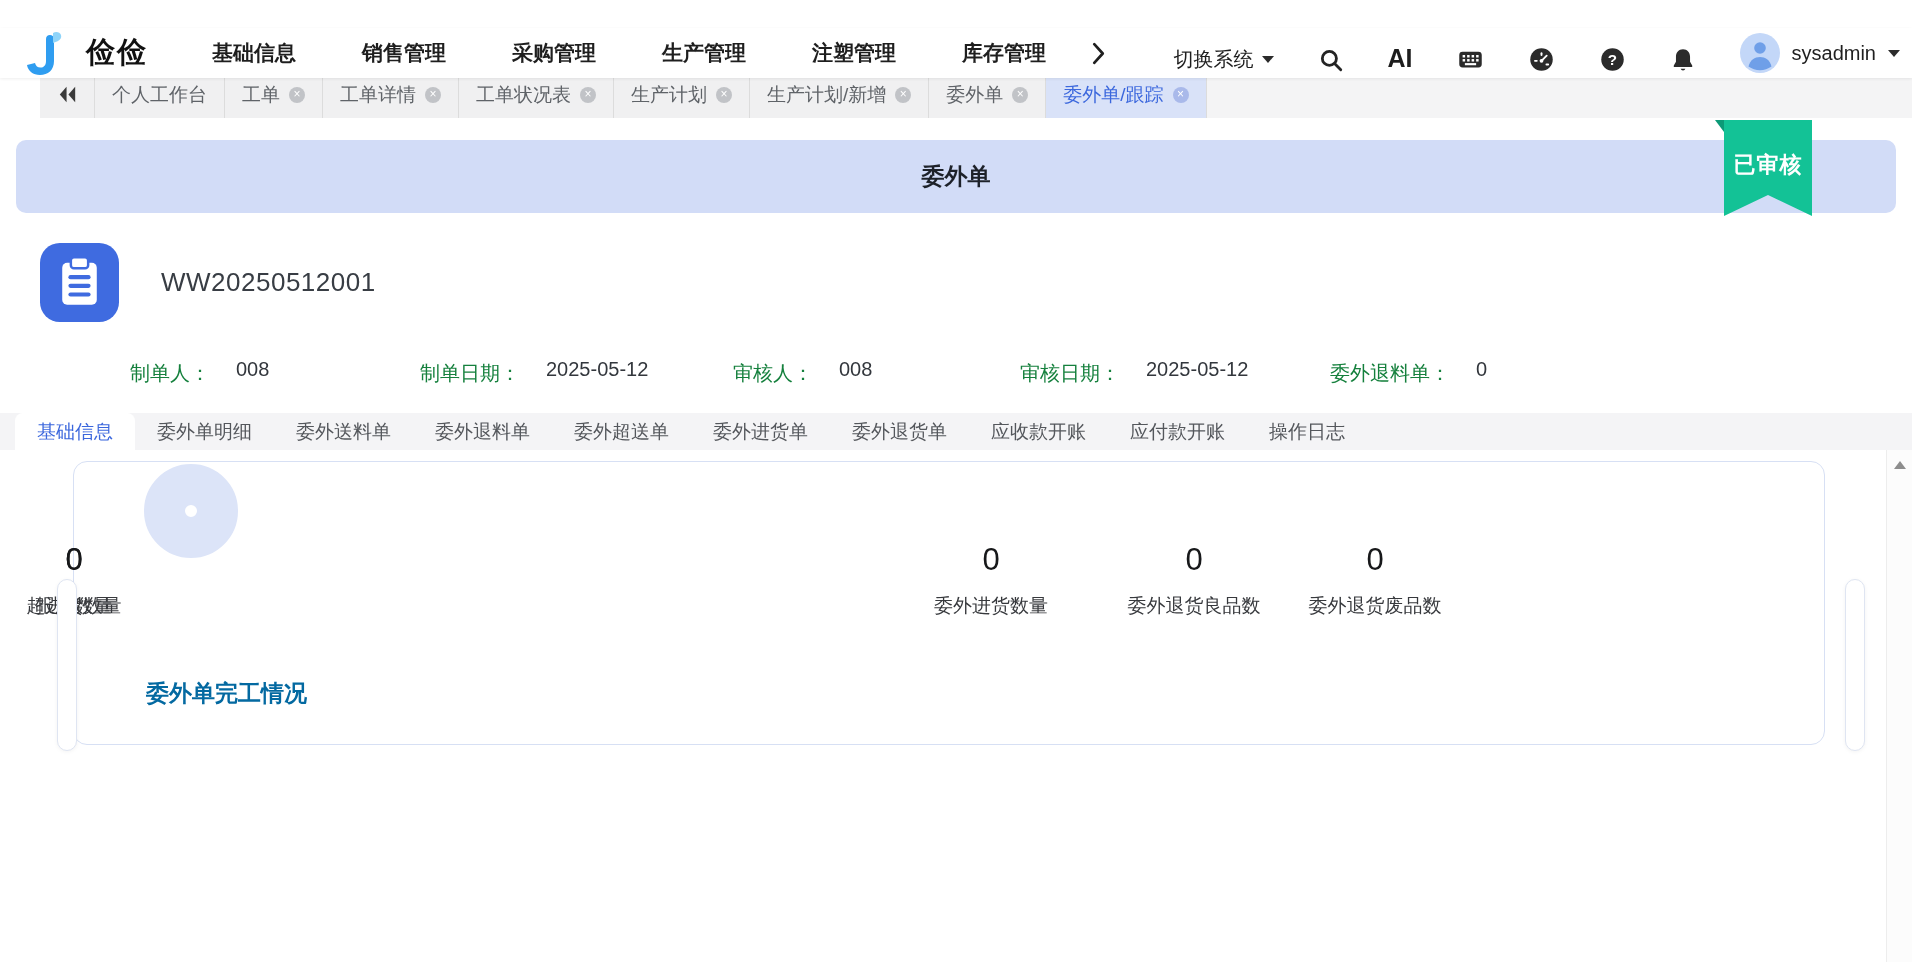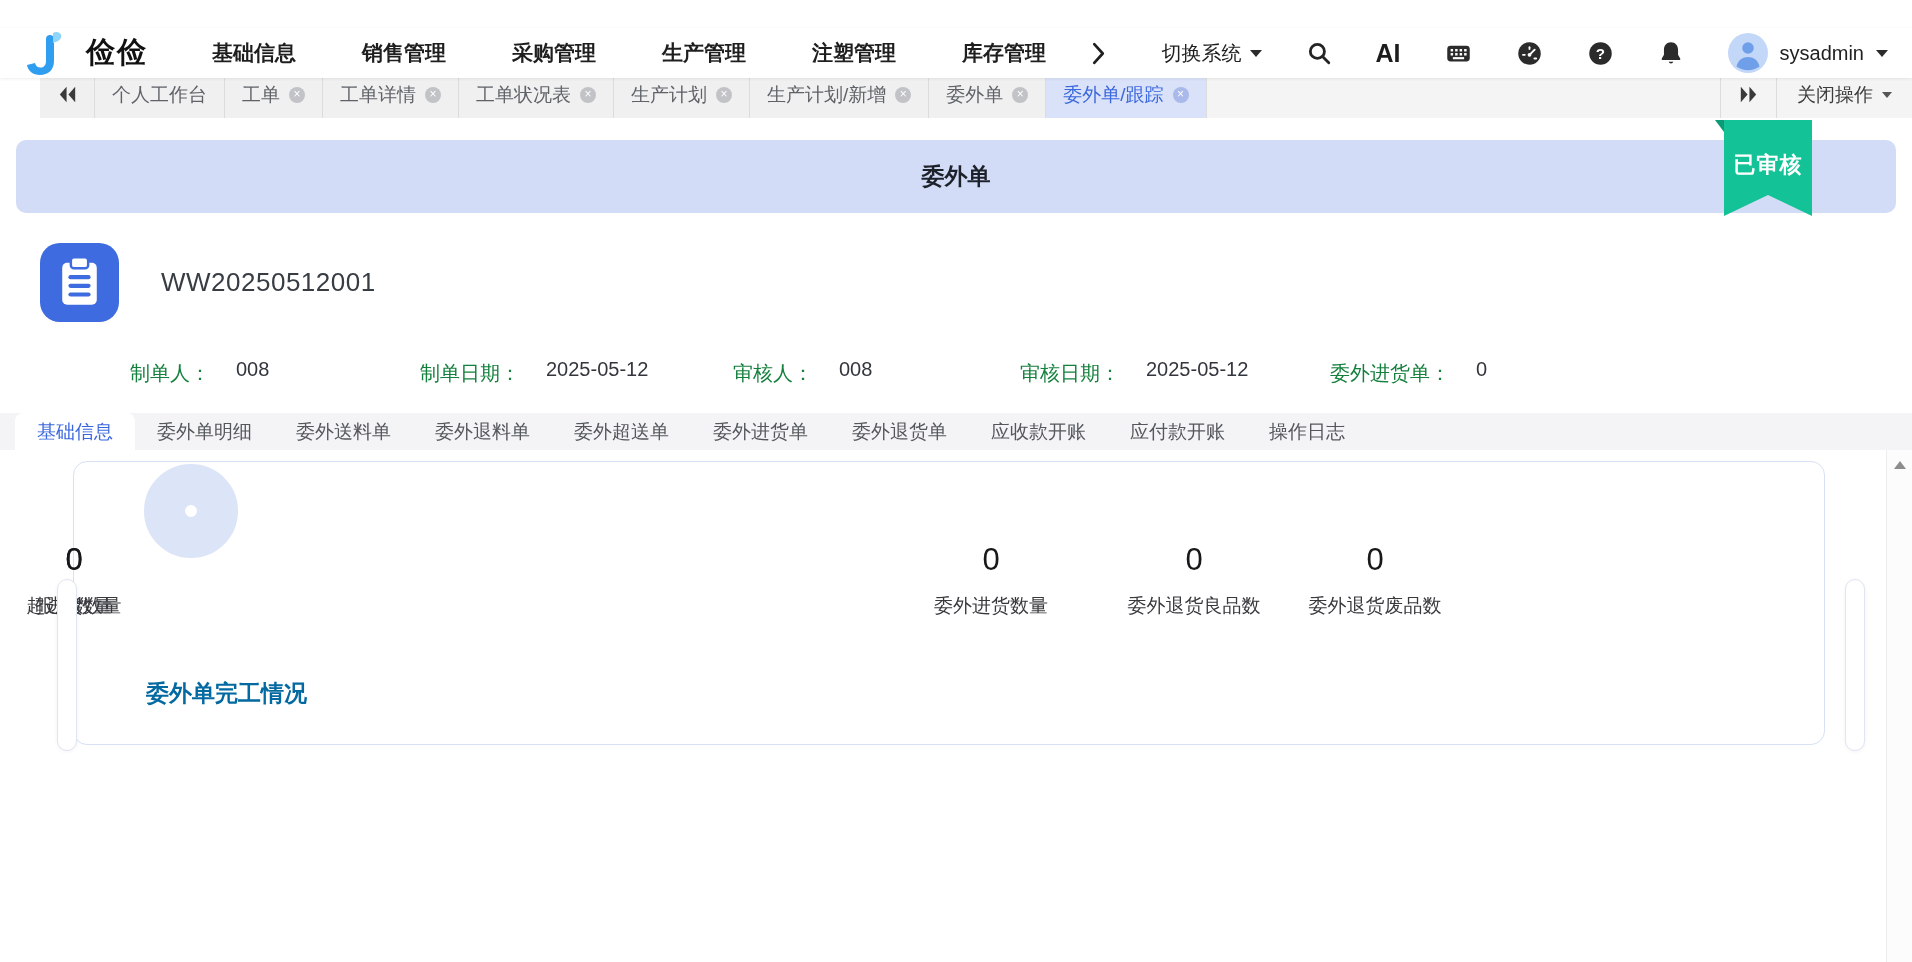--- a/index.html
+++ b/index.html
@@ -9,21 +9,21 @@
 
   
   .topbar { position:absolute; top:0; left:0; right:0; height:50px; background:#fff;
             display:flex; align-items:center; padding-left:20px; z-index:10;
             box-shadow:0 1px 3px rgba(0,0,0,.07);margin-top:28px; }
   .brand { display:flex; align-items:center; gap:18px; }
   .brand-name { font-size:29px; font-weight:700; color:#111; letter-spacing:2px; }
   .tb-menu { display:flex; align-items:center; gap:66px; margin-left:64px; }
   .tb-menu-item { font-size:21px; font-weight:600; color:#1e1e1e; cursor:pointer; white-space:nowrap; }
   .tb-more { margin-left:44px; display:flex; align-items:center; cursor:pointer; }
-  .tb-right { margin-left:auto; display:flex; align-items:center; gap:44px; padding-right:24px; }
+  .tb-right { margin-left:auto; display:flex; align-items:flex-end; gap:44px; padding-right:12px; }
   .switch-sys { display:flex; align-items:center; gap:8px; font-size:20px; color:#1f1f1f; cursor:pointer; }
   .caret { width:0; height:0; border-left:6px solid transparent; border-right:6px solid transparent;
            border-top:7px solid #2b2b2b; }
   .icon-btn { display:flex; align-items:center; justify-content:center; cursor:pointer; }
   .ai-text { font-size:25px; font-weight:600; color:#1d1d1d; }
   .user { display:flex; align-items:center; gap:12px; cursor:pointer; }
   .user-name { font-size:20px; color:#1f1f1f; }
 
   
   .wtabs { position:absolute; top:71px; left:0; right:0; height:47px; background:#f0f0f1;
@@ -248,32 +248,20 @@
     </div>
     <div class="wtab">
       <span>委外单</span>
       <span class="tclose">×</span>
     </div>
     <div class="wtab active">
       <span>委外单/跟踪</span>
       <span class="tclose">×</span>
     </div>
     <div class="wt-spacer"></div>
-    <div class="wt-right">
-      <span class="wt-fwd">
-        <svg viewBox="0 0 24 24" width="23" height="23" fill="#3a3a3a">
-            <path d="M13 4l7 8-7 8V4z"></path>
-            <path d="M4 4l7 8-7 8V4z"></path>
-          </svg>
-      </span>
-      <span class="close-ops">
-        <span>关闭操作</span>
-        <span class="caret"></span>
-      </span>
-    </div>
   </div>
 
   <main class="main">
 
     <div class="banner">
       <span class="banner-title">委外单</span>
     </div>
 
     <div class="ribbon-wrap">
       <div class="ribbon-fold"></div>
@@ -305,21 +293,21 @@
       </div>
       <div class="meta-item">
         <span class="meta-label">审核人：</span>
         <span class="meta-value">008</span>
       </div>
       <div class="meta-item">
         <span class="meta-label">审核日期：</span>
         <span class="meta-value">2025-05-12</span>
       </div>
       <div class="meta-item">
-        <span class="meta-label">委外进货单：</span>
+        <span class="meta-label">委外退料单：</span>
         <span class="meta-value">0</span>
       </div>
     </div>
 
     <div class="dtabs">
       <span class="dtab active">基础信息</span>
       <span class="dtab">委外单明细</span>
       <span class="dtab">委外送料单</span>
       <span class="dtab">委外退料单</span>
       <span class="dtab">委外超送单</span>

